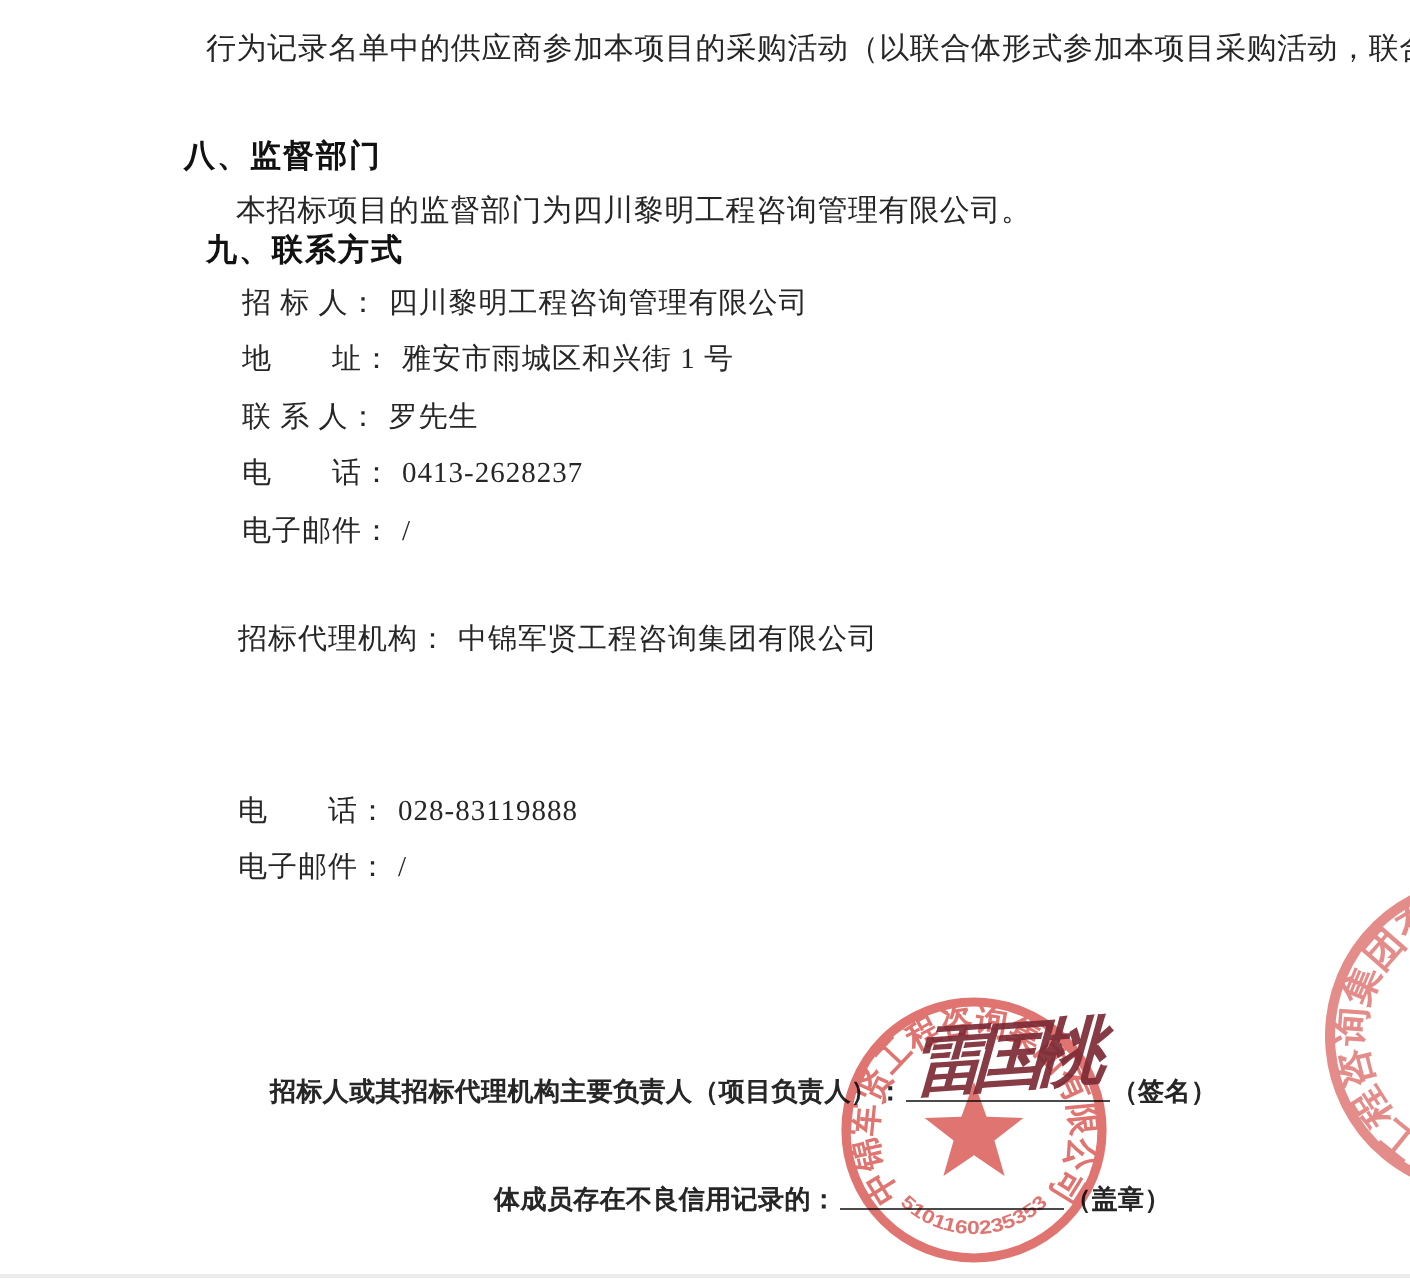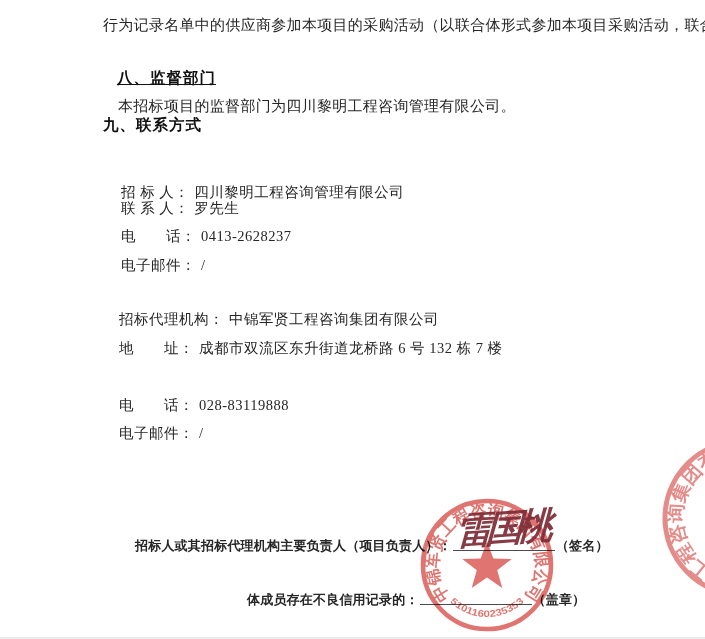--- a/index.html
+++ b/index.html
@@ -37,43 +37,43 @@
   .seal-text{font-family:"Liberation Sans","DejaVu Sans",sans-serif;font-weight:bold;fill:#d85550;}
   .bottom-edge{position:absolute;left:0;bottom:0;width:705px;height:2px;background:#ececec;}
 </style>
 </head>
 <body>
 
 <div class="page">
 
   <div class="tline" style="left:103px;top:15px;">行为记录名单中的供应商参加本项目的采购活动（以联合体形式参加本项目采购活动，联合</div>
 
-  <div class="heading" style="left:117px;top:68px;text-decoration:underline;">八、监督部门</div>
+  <div class="heading" style="left:92px;top:68px;">八、监督部门</div>
   <div class="tline" style="left:118px;top:96px;">本招标项目的监督部门为四川黎明工程咨询管理有限公司。</div>
 
   <div class="heading" style="left:103px;top:115px;">九、联系方式</div>
 
-  <div class="row" style="left:121px;top:142px;margin-top:41px;">
+  <div class="row" style="left:121px;top:142px;">
     <span class="lab">招 标 人：</span><span class="val">四川黎明工程咨询管理有限公司</span>
+  </div>
+  <div class="row" style="left:121px;top:170px;">
+    <span class="lab">地　　址：</span><span class="val">雅安市雨城区和兴街 1 号</span>
   </div>
   <div class="row" style="left:121px;top:199px;">
     <span class="lab">联 系 人：</span><span class="val">罗先生</span>
   </div>
   <div class="row" style="left:121px;top:227px;">
     <span class="lab">电　　话：</span><span class="val">0413-2628237</span>
   </div>
   <div class="row" style="left:121px;top:256px;">
     <span class="lab">电子邮件：</span><span class="val">/</span>
   </div>
 
   <div class="row" style="left:119px;top:310px;">
     <span class="lab">招标代理机构：</span><span class="val">中锦军贤工程咨询集团有限公司</span>
-  </div>
-  <div class="row" style="left:119px;top:339px;">
-    <span class="lab">地　　址：</span><span class="val">成都市双流区东升街道龙桥路 6 号 132 栋 7 楼</span>
   </div>
   <div class="row" style="left:119px;top:396px;">
     <span class="lab">电　　话：</span><span class="val">028-83119888</span>
   </div>
   <div class="row" style="left:119px;top:424px;">
     <span class="lab">电子邮件：</span><span class="val">/</span>
   </div>
 
   <div class="footer-line" style="left:135px;top:537px;">
     <span>招标人或其招标代理机构主要负责人（项目负责人）：</span><span class="uline sig"></span><span>（签名）</span>

